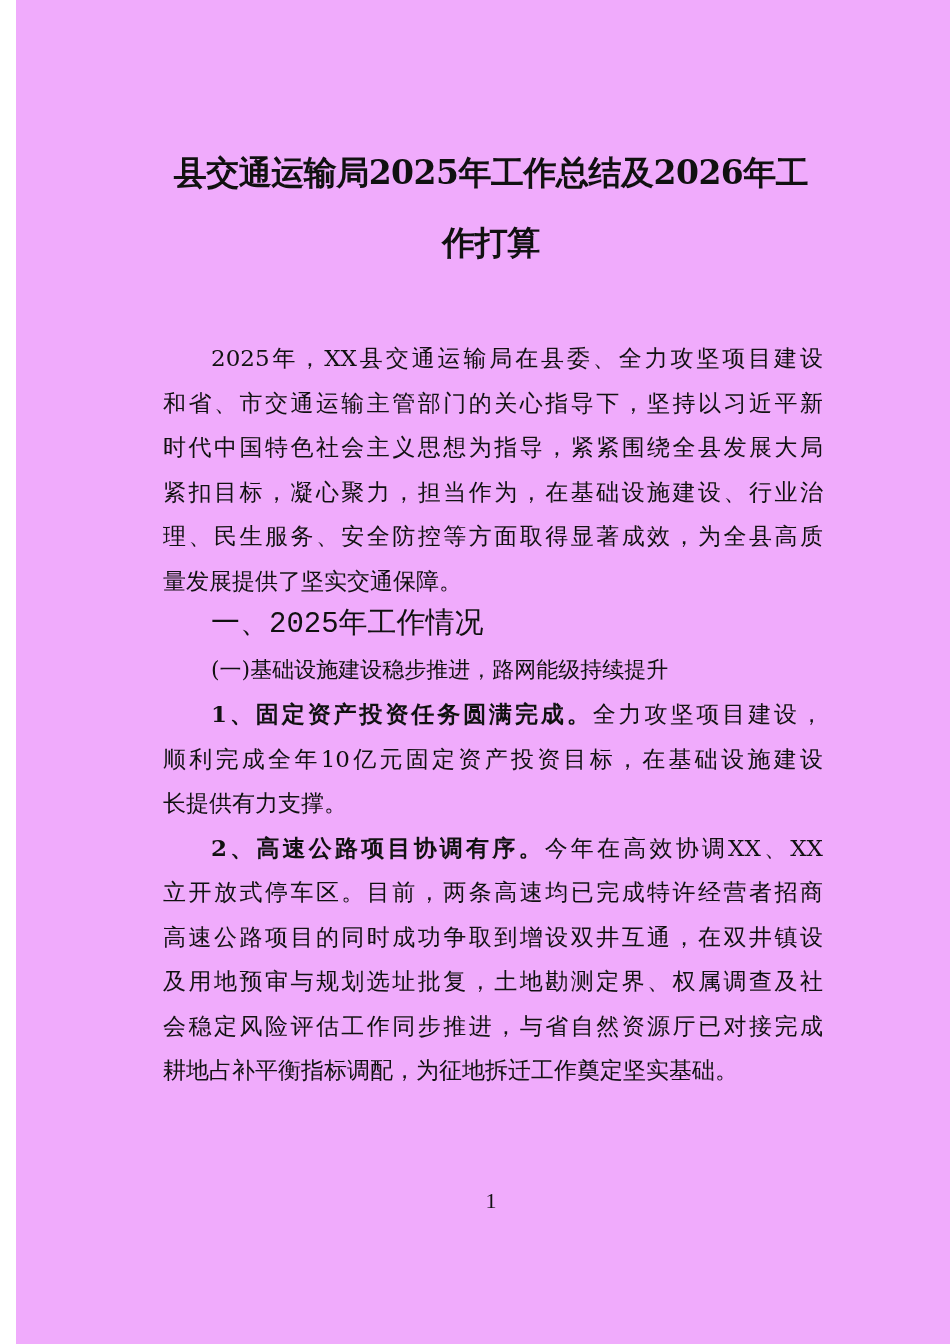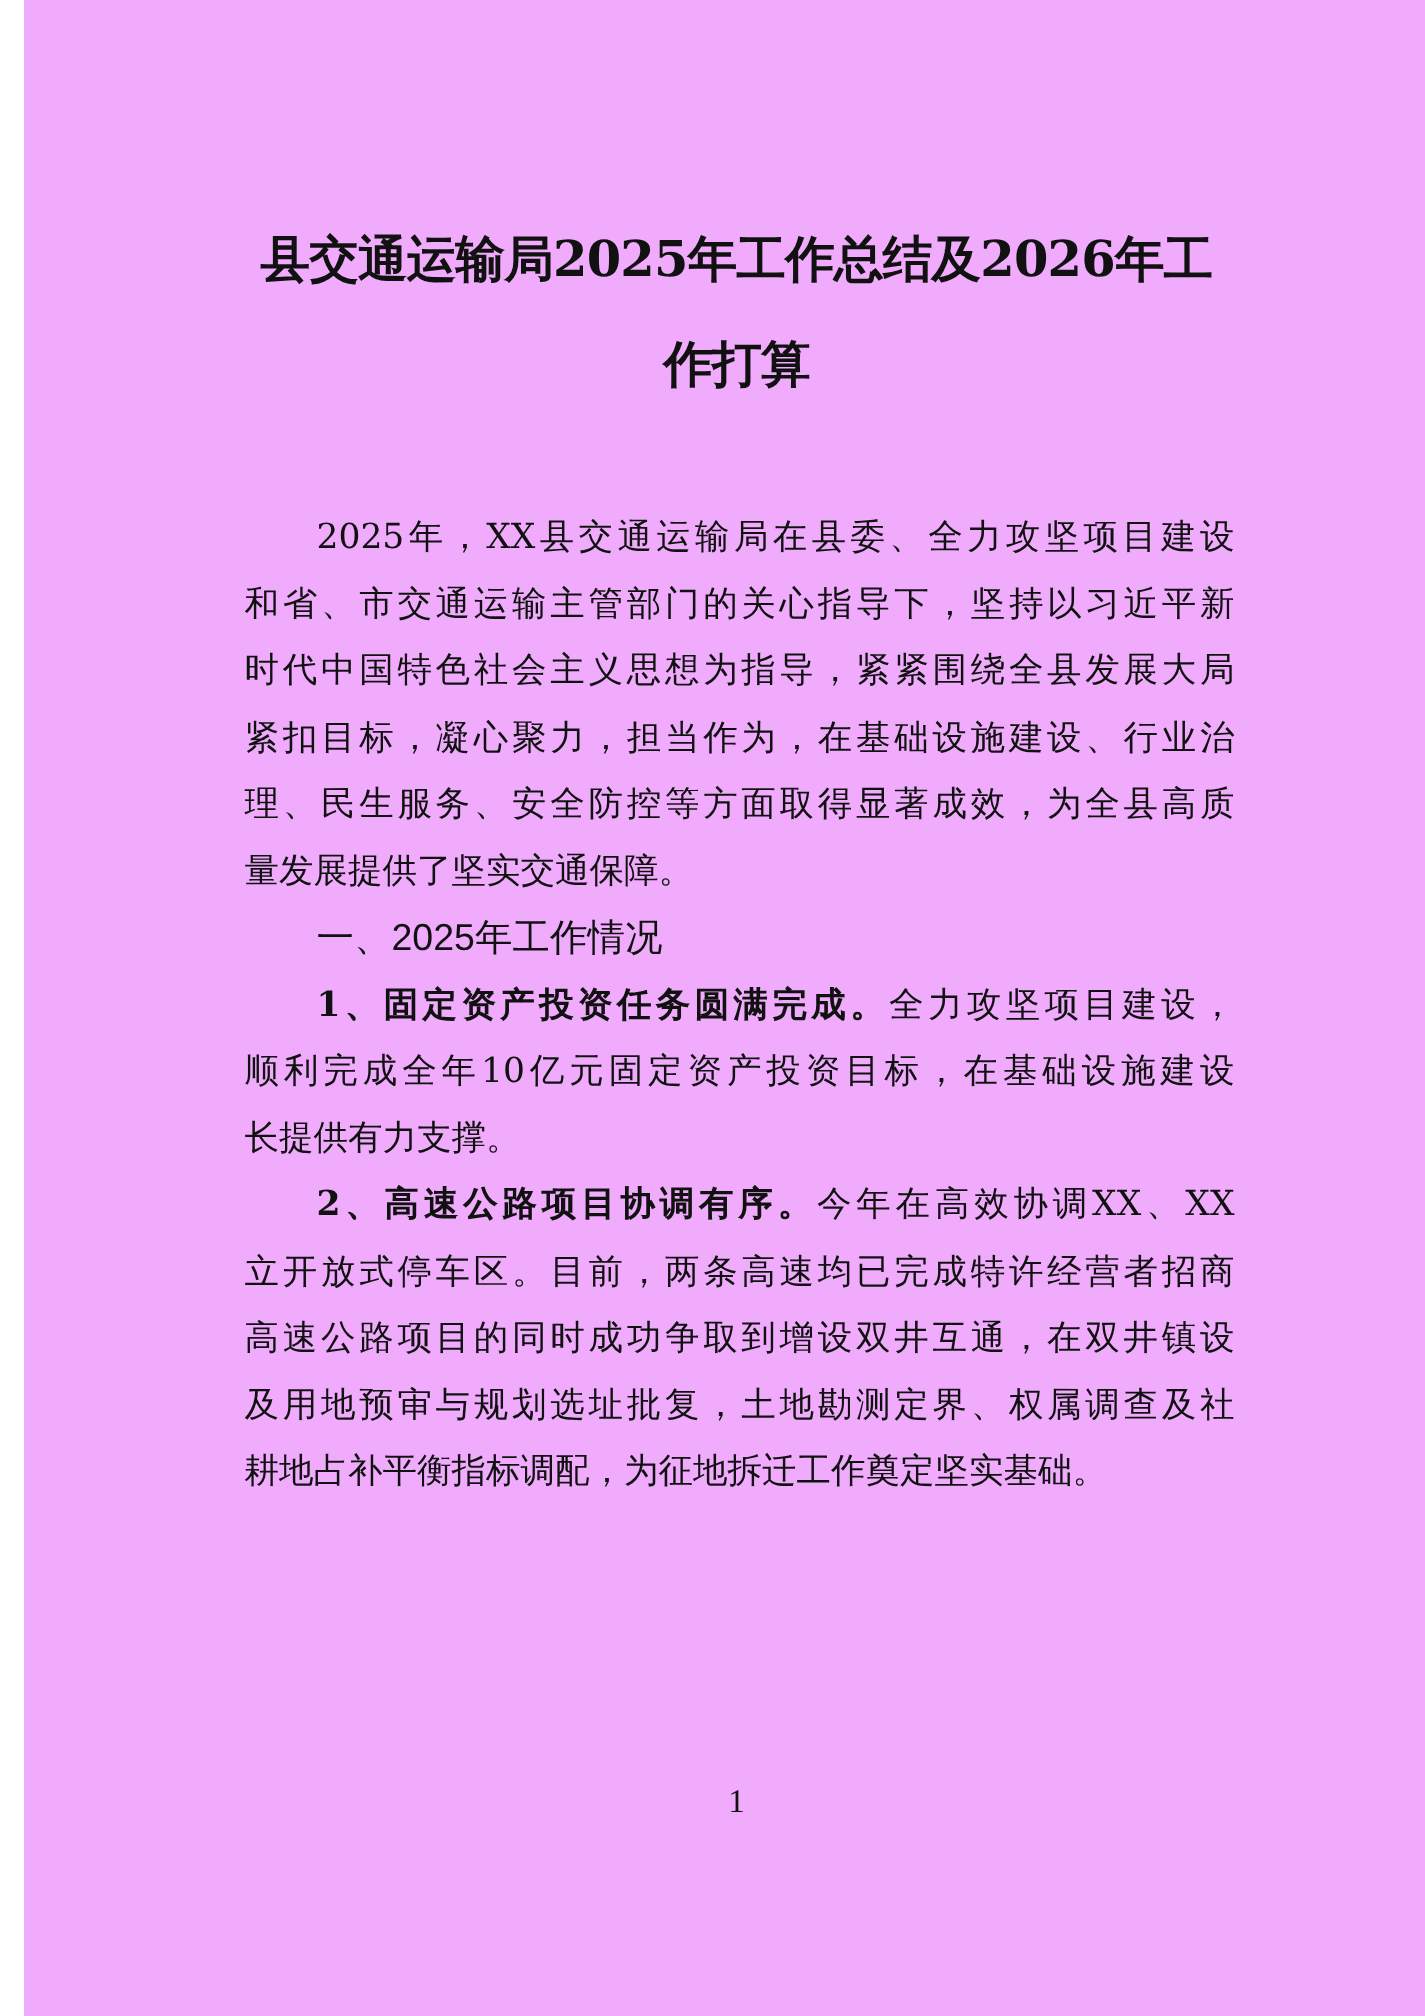--- a/index.html
+++ b/index.html
@@ -7,21 +7,21 @@
          font-family: "DejaVu Serif", "Liberation Serif", serif; color: #111; }
   .page { position: absolute; left: 16px; top: 0; width: 950px; height: 1344px; background: #f0abfc; }
   .title { position: absolute; left: 100px; top: 138px; width: 750px; text-align: center;
            font-family: "DejaVu Serif", serif; font-weight: bold; font-size: 33px; line-height: 70px;
            letter-spacing: -0.5px; }
   .body { position: absolute; left: 147px; top: 336px; width: 660px; }
   .line { height: 44.5px; line-height: 44.5px; font-size: 23px; white-space: nowrap;
           text-align: justify; text-align-last: justify; letter-spacing: 0; }
   .line.last { text-align-last: left; }
   .indent { padding-left: 48px; }
-  .h1 { font-family: Liberation Sans, sans-serif; font-size: 25px; text-align-last: left; }
+  .h1 { font-family: Liberation Mono, monospace; font-size: 29px; text-align-last: left; }
   .h2 { font-size: 22px; text-align-last: left; }
   .b { font-weight: bold; }
   .pagenum { position: absolute; left: 0; width: 950px; top: 1188px; text-align: center;
              font-family: "Liberation Serif", serif; font-size: 22px; }
 </style>
 </head>
 <body>
 
 <div class="page">
 
@@ -34,31 +34,33 @@
     <div>
       <div class="line indent">2025年，XX县交通运输局在县委、全力攻坚项目建设</div>
       <div class="line">和省、市交通运输主管部门的关心指导下，坚持以习近平新</div>
       <div class="line">时代中国特色社会主义思想为指导，紧紧围绕全县发展大局</div>
       <div class="line">紧扣目标，凝心聚力，担当作为，在基础设施建设、行业治</div>
       <div class="line">理、民生服务、安全防控等方面取得显著成效，为全县高质</div>
       <div class="line last">量发展提供了坚实交通保障。</div>
     </div>
 
     <div class="line indent h1">一、2025年工作情况</div>
+    <div class="line indent h2">(一)基础设施建设稳步推进，路网能级持续提升</div>
 
     <div>
       <div class="line indent"><span class="b">1、固定资产投资任务圆满完成。</span><span>全力攻坚项目建设，</span></div>
       <div class="line">顺利完成全年10亿元固定资产投资目标，在基础设施建设</div>
       <div class="line last">长提供有力支撑。</div>
     </div>
 
     <div>
       <div class="line indent"><span class="b">2、高速公路项目协调有序。</span><span>今年在高效协调XX、XX</span></div>
       <div class="line">立开放式停车区。目前，两条高速均已完成特许经营者招商</div>
       <div class="line">高速公路项目的同时成功争取到增设双井互通，在双井镇设</div>
       <div class="line">及用地预审与规划选址批复，土地勘测定界、权属调查及社</div>
+      <div class="line">会稳定风险评估工作同步推进，与省自然资源厅已对接完成</div>
       <div class="line last">耕地占补平衡指标调配，为征地拆迁工作奠定坚实基础。</div>
     </div>
 
   </div>
 
   <div class="pagenum">1</div>
 </div>
 
 </body></html>

